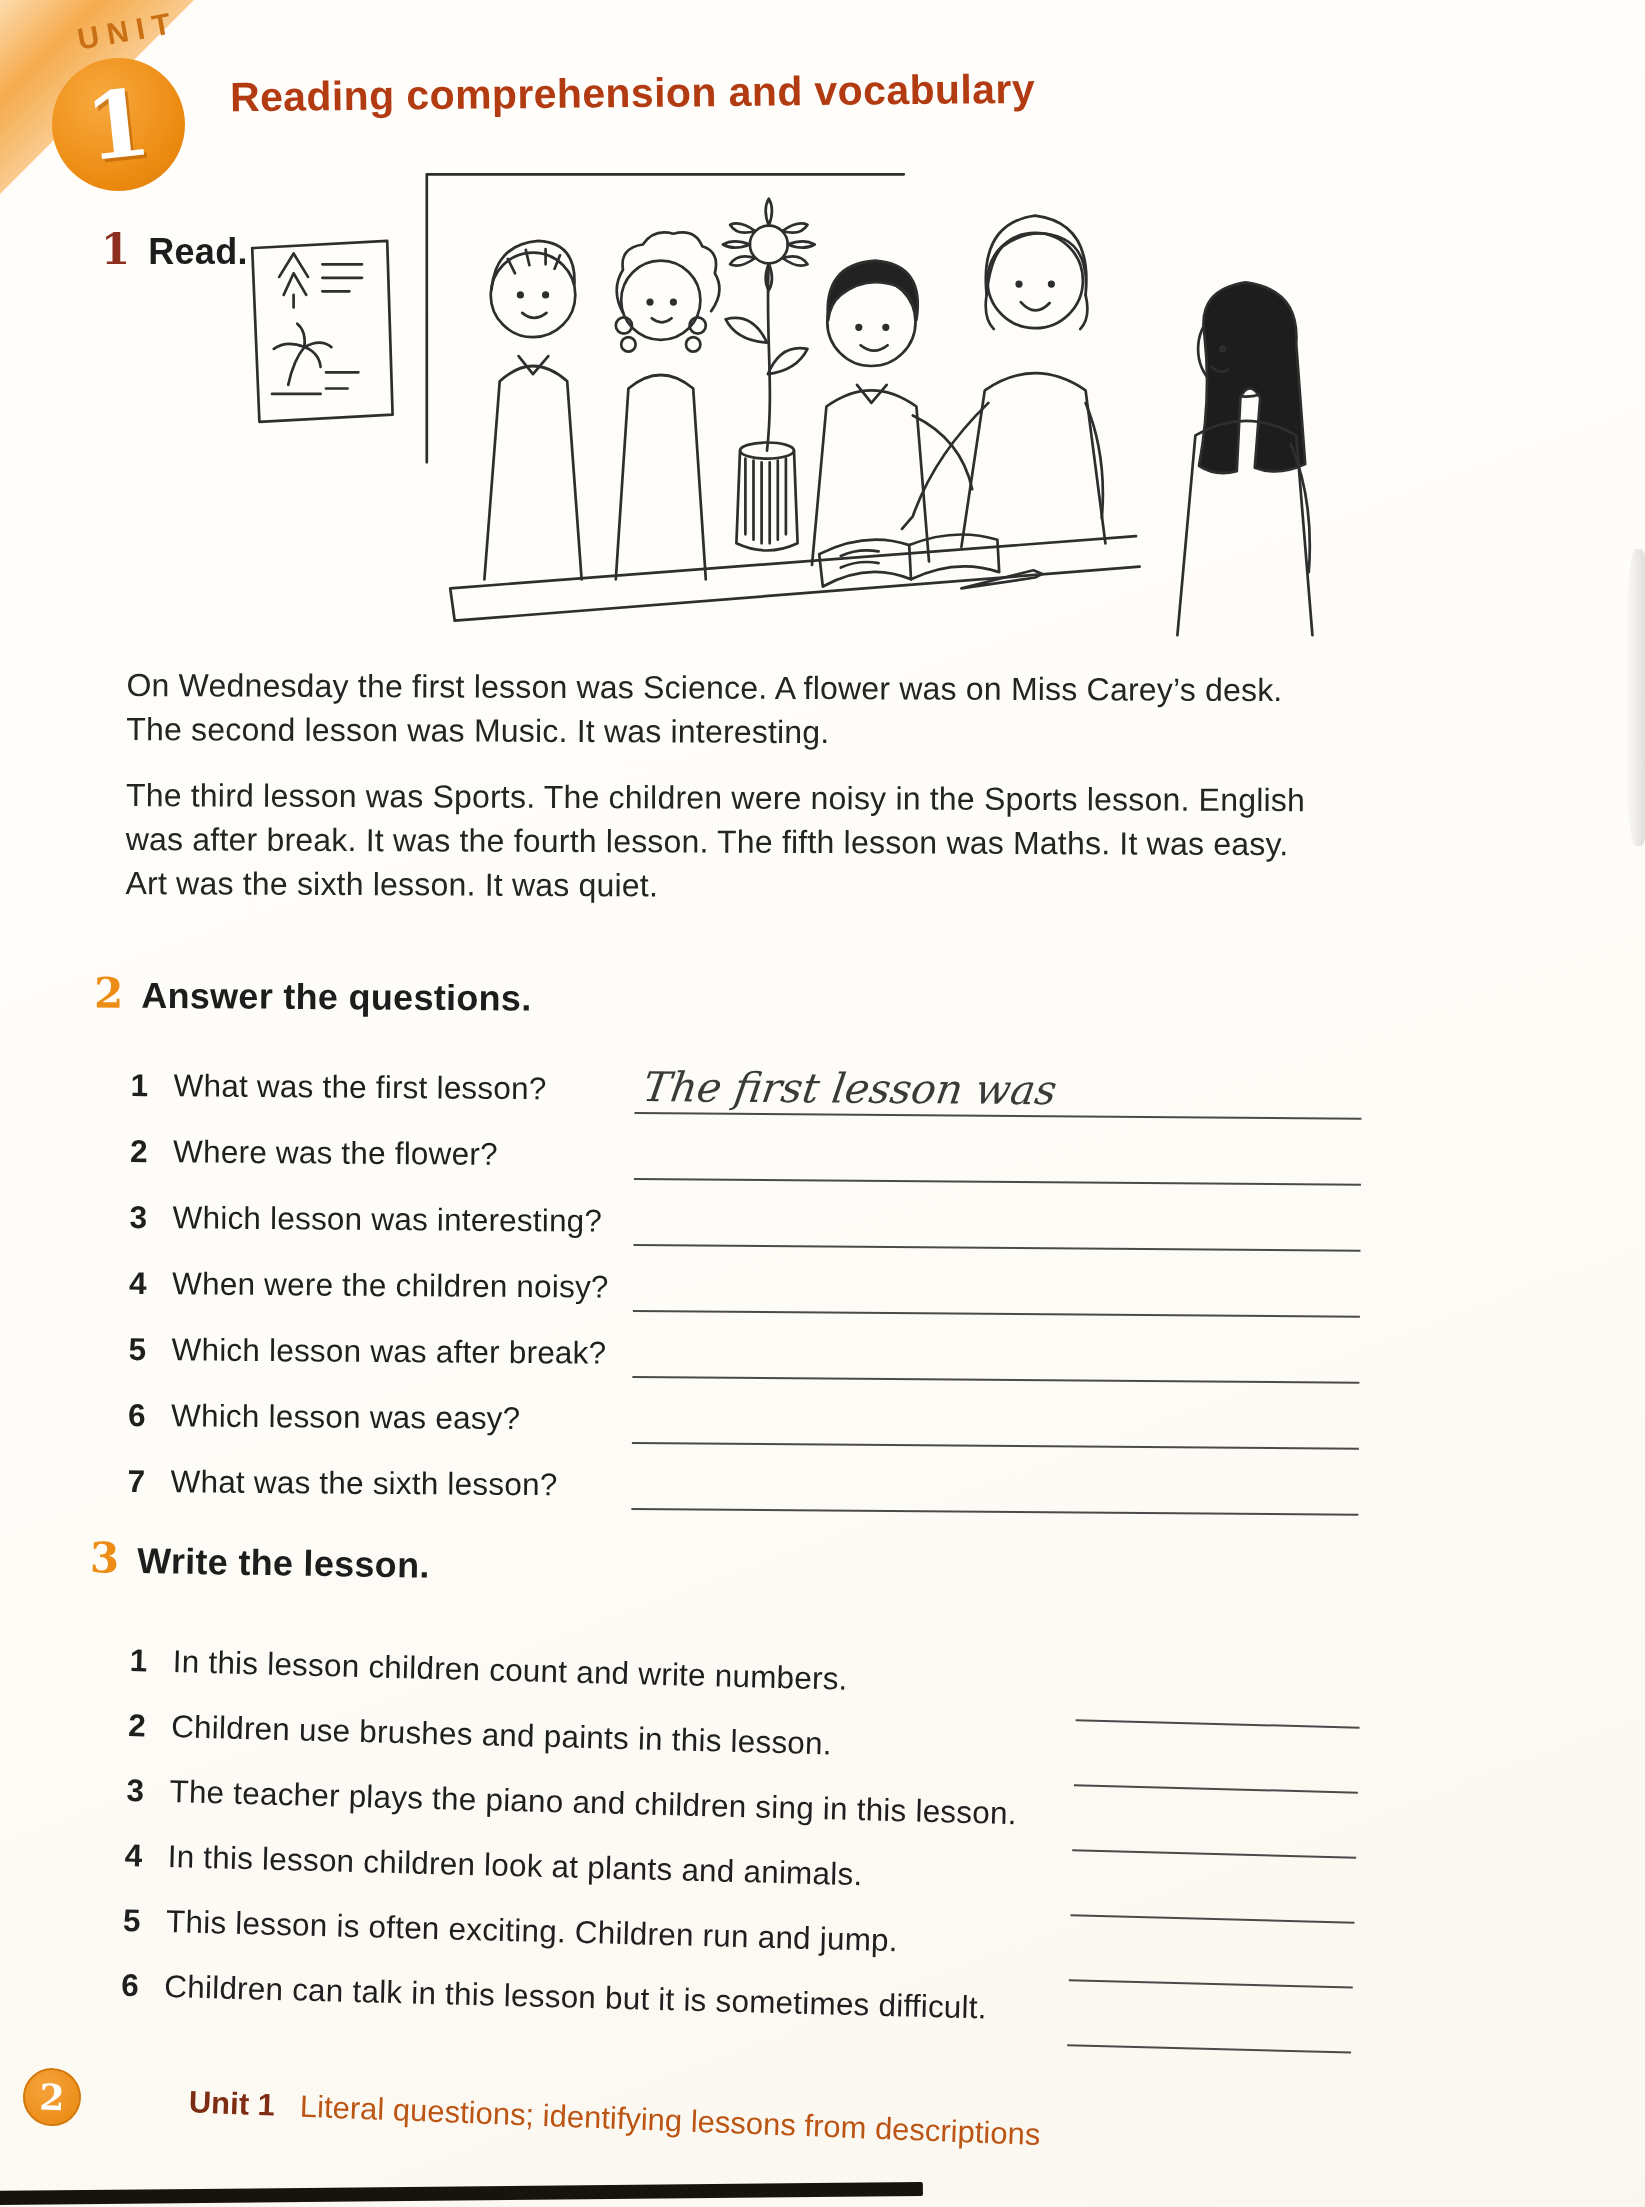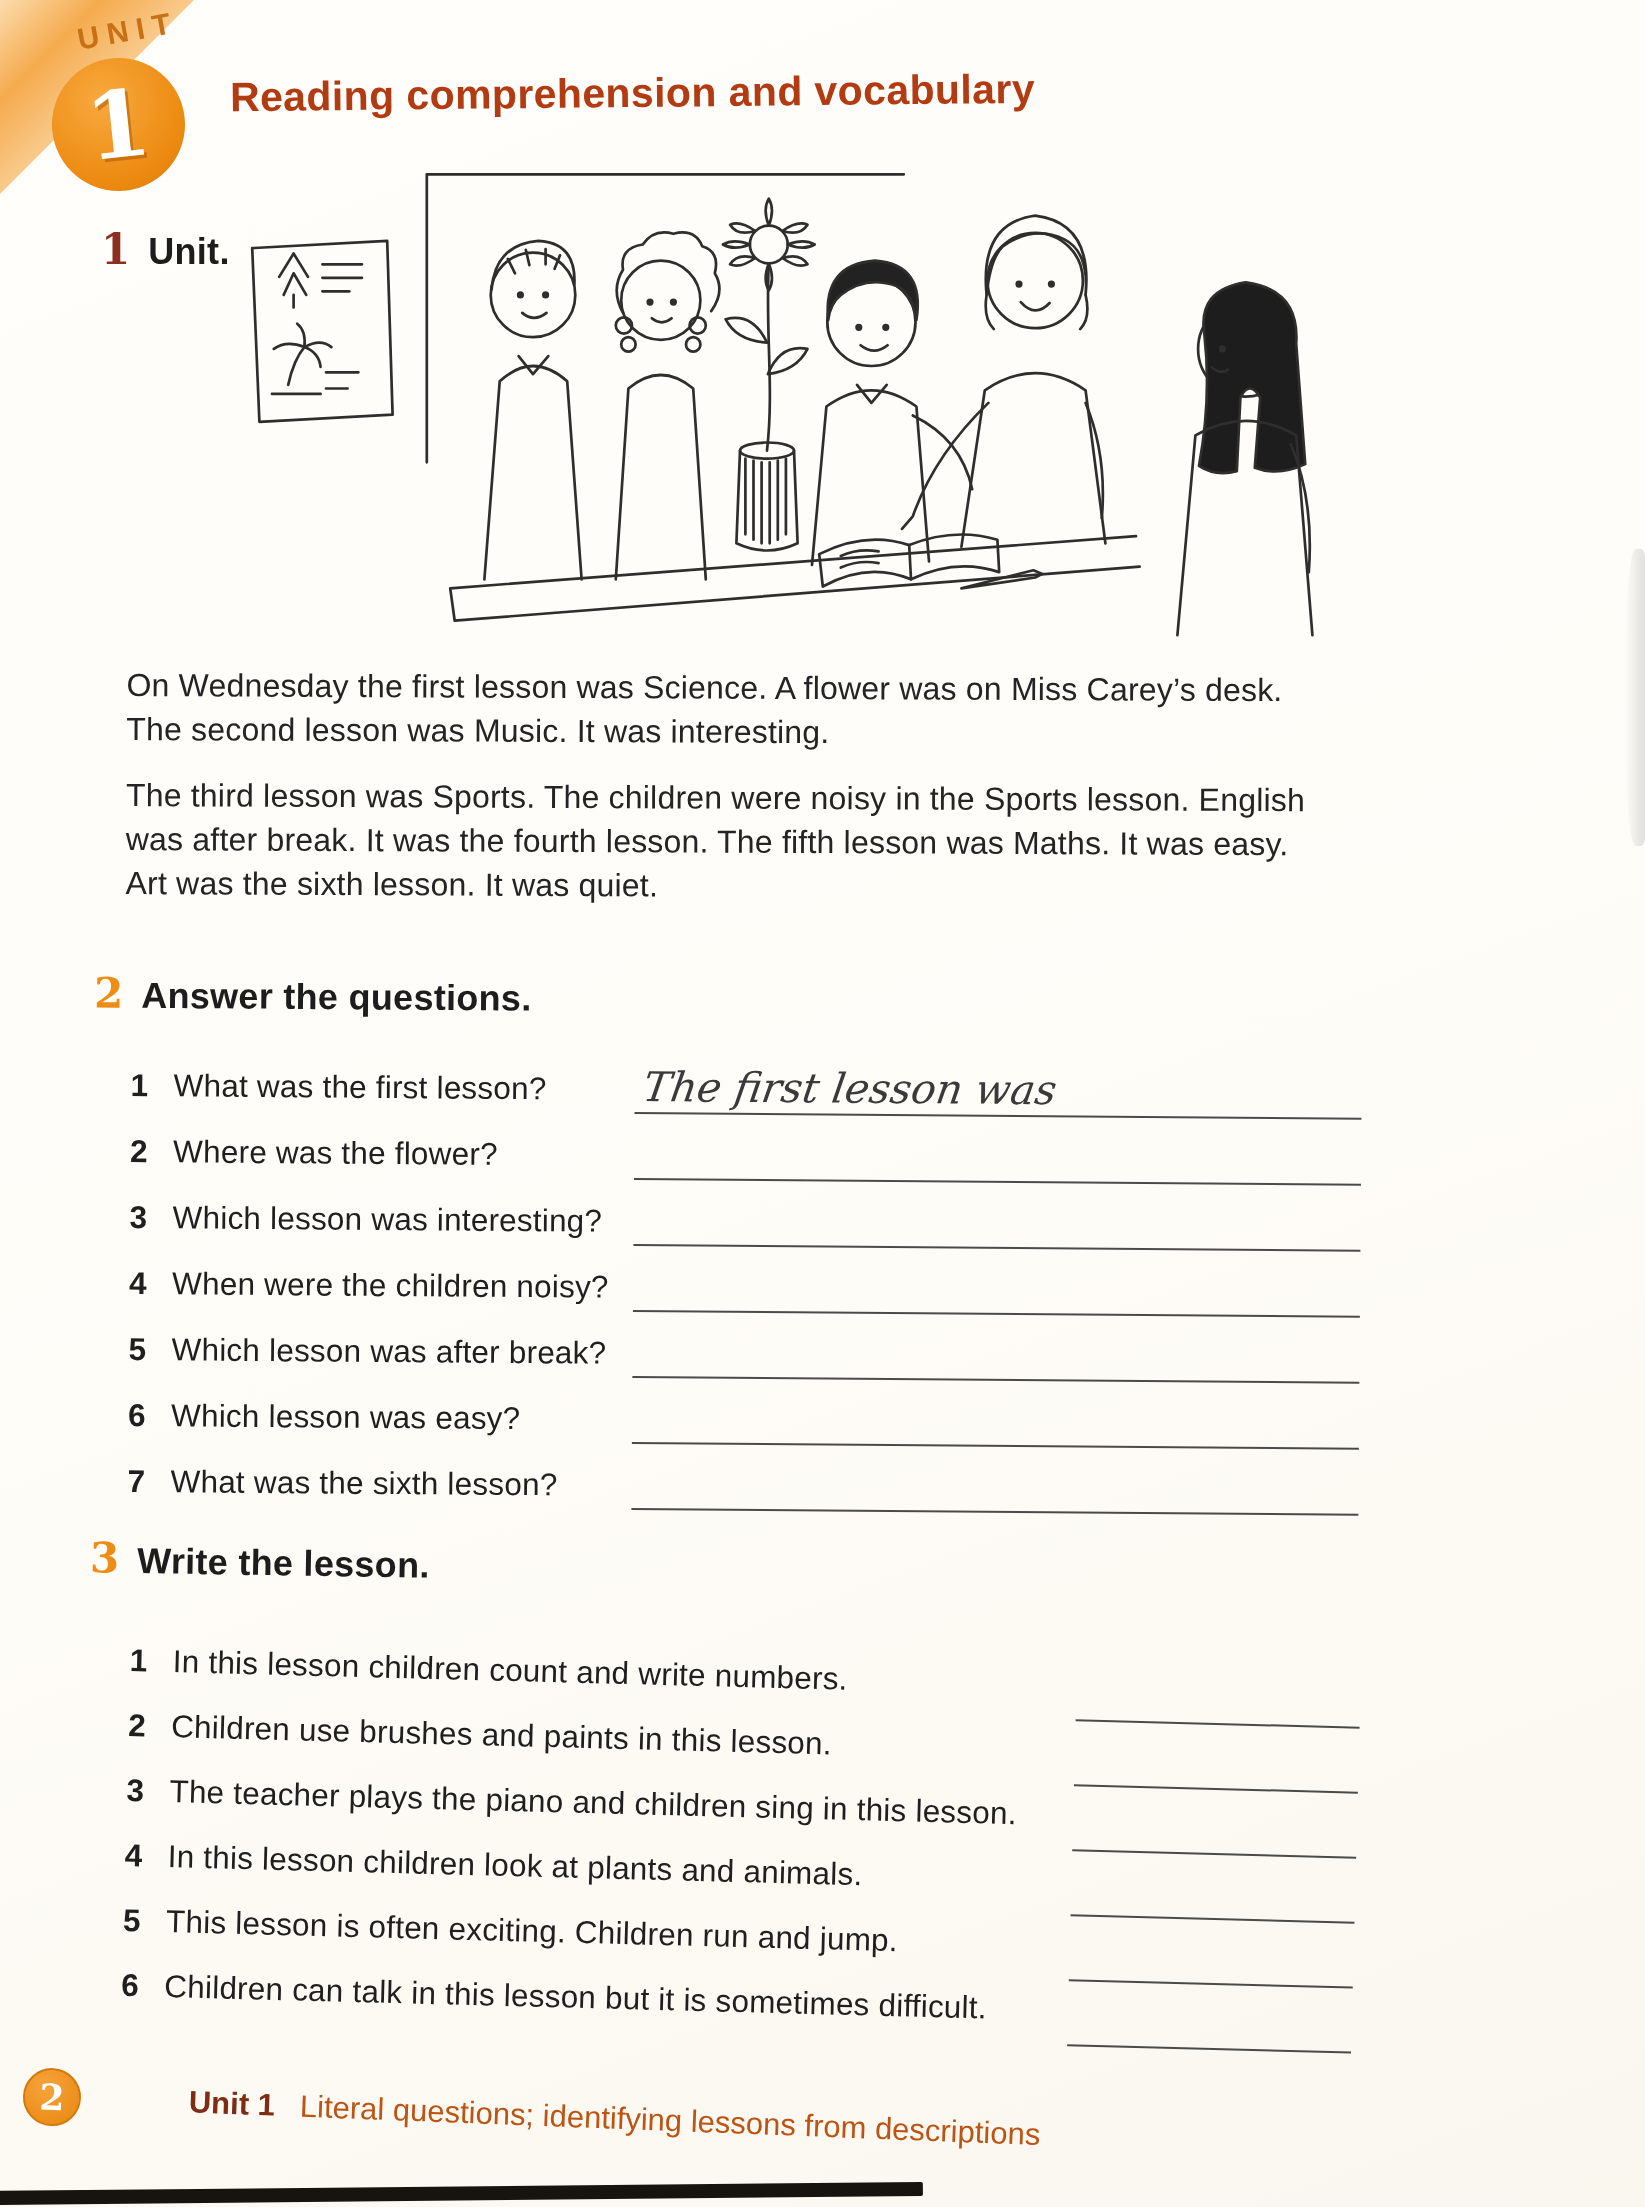--- a/index.html
+++ b/index.html
@@ -114,21 +114,21 @@
   <div class="unit-label">UNIT</div>
 
   <div class="unit-circle">
     <span>1</span>
   </div>
 
   <h1 class="page-title">Reading comprehension and vocabulary</h1>
 
   <div class="sec-head" id="sec1-head">
     <span class="sec-num maroon">1</span>
-    <span class="sec-title">Unit.</span>
+    <span class="sec-title">Read.</span>
   </div>
 
   <div class="illustration">
     <svg viewBox="0 0 1400 532" aria-hidden="true">
       <g stroke="#2e2e2e" stroke-width="3" fill="none" stroke-linecap="round" stroke-linejoin="round">
 
         <polygon points="18,100 168,92 174,285 26,293"></polygon>
         <path d="M48,132 L64,106 L80,132 M53,152 L64,128 L78,152 M64,152 L64,166"></path>
         <path d="M96,118 h44 M96,133 h44 M96,148 h30"></path>
         <path d="M58,252 q6,-28 18,-42 M76,210 q-20,-8 -34,2 M76,210 q2,-18 -8,-26 M76,210 q18,-10 30,0 M76,210 q16,6 18,22 M40,262 h54"></path>

